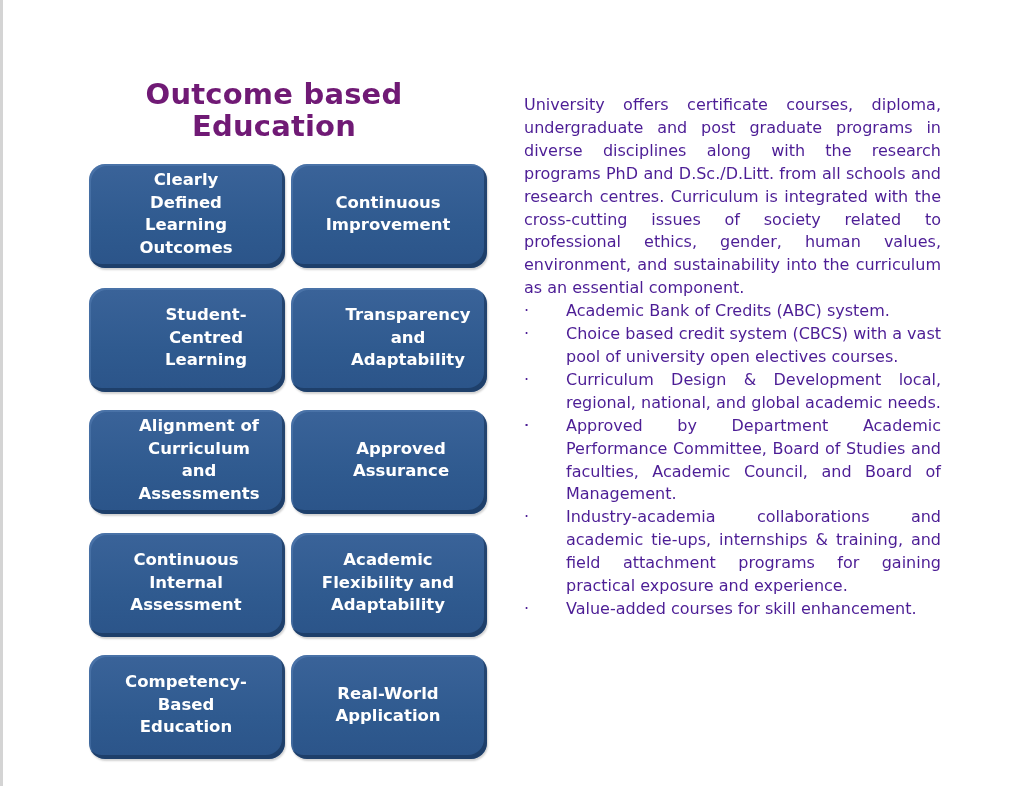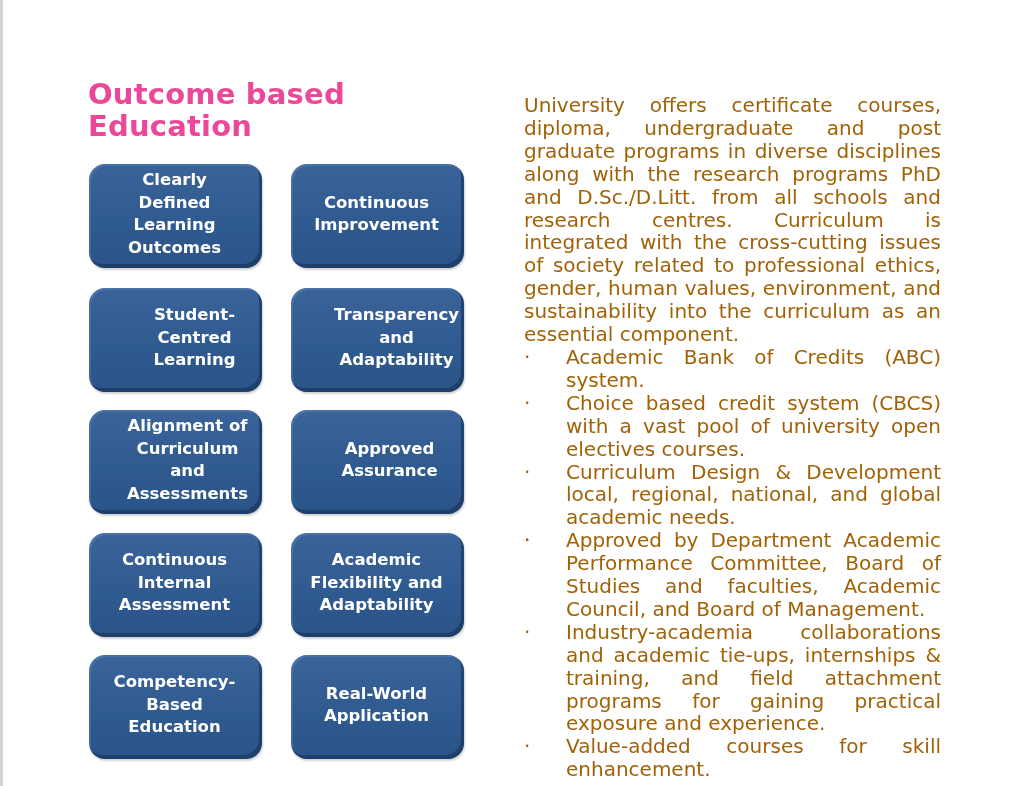--- a/index.html
+++ b/index.html
@@ -18,33 +18,33 @@
       position: absolute;
       left: 0; top: 0;
       width: 3px; height: 786px;
       background: #d4d4d4;
     }
     .title {
       position: absolute;
       left: 88px;
       top: 78px;
       width: 372px;
-      text-align: left;
-      color: #ec4899;
+      text-align: center;
+      color: #701a75;
       font-family: "DejaVu Sans", sans-serif;
       font-weight: bold;
       font-size: 29px;
       line-height: 32px;
       letter-spacing: 0.2px;
     }
     .title span { display: block; }
 
     .box {
       position: absolute;
-      width: 173px;
+      width: 196px;
       height: 104px;
       border-radius: 16px;
       background: linear-gradient(180deg, #3a6399 0%, #2f5a8f 60%, #2b5489 100%);
       box-shadow:
         inset -3px -4px 0 rgba(20, 45, 80, 0.55),
         inset 2px 2px 0 rgba(120, 160, 210, 0.25),
         1px 2px 2px rgba(0, 0, 0, 0.18);
       display: flex;
       align-items: center;
       justify-content: center;
@@ -66,23 +66,23 @@
     .row-2 { top: 288px; padding-left: 46px; }
     .row-3 { top: 410px; padding-left: 32px; }
     .row-4 { top: 533px; }
     .row-5 { top: 655px; }
 
     .body-text {
       position: absolute;
       left: 524px;
       top: 94px;
       width: 417px;
-      color: #a16207;
+      color: #4c1d95;
       font-family: "DejaVu Sans", sans-serif;
-      font-size: 20px;
+      font-size: 16px;
       line-height: 22.9px;
     }
     .intro {
       margin: 0;
       text-align: justify;
     }
     .bullets {
       list-style: none;
       margin: 0;
       padding: 0;

